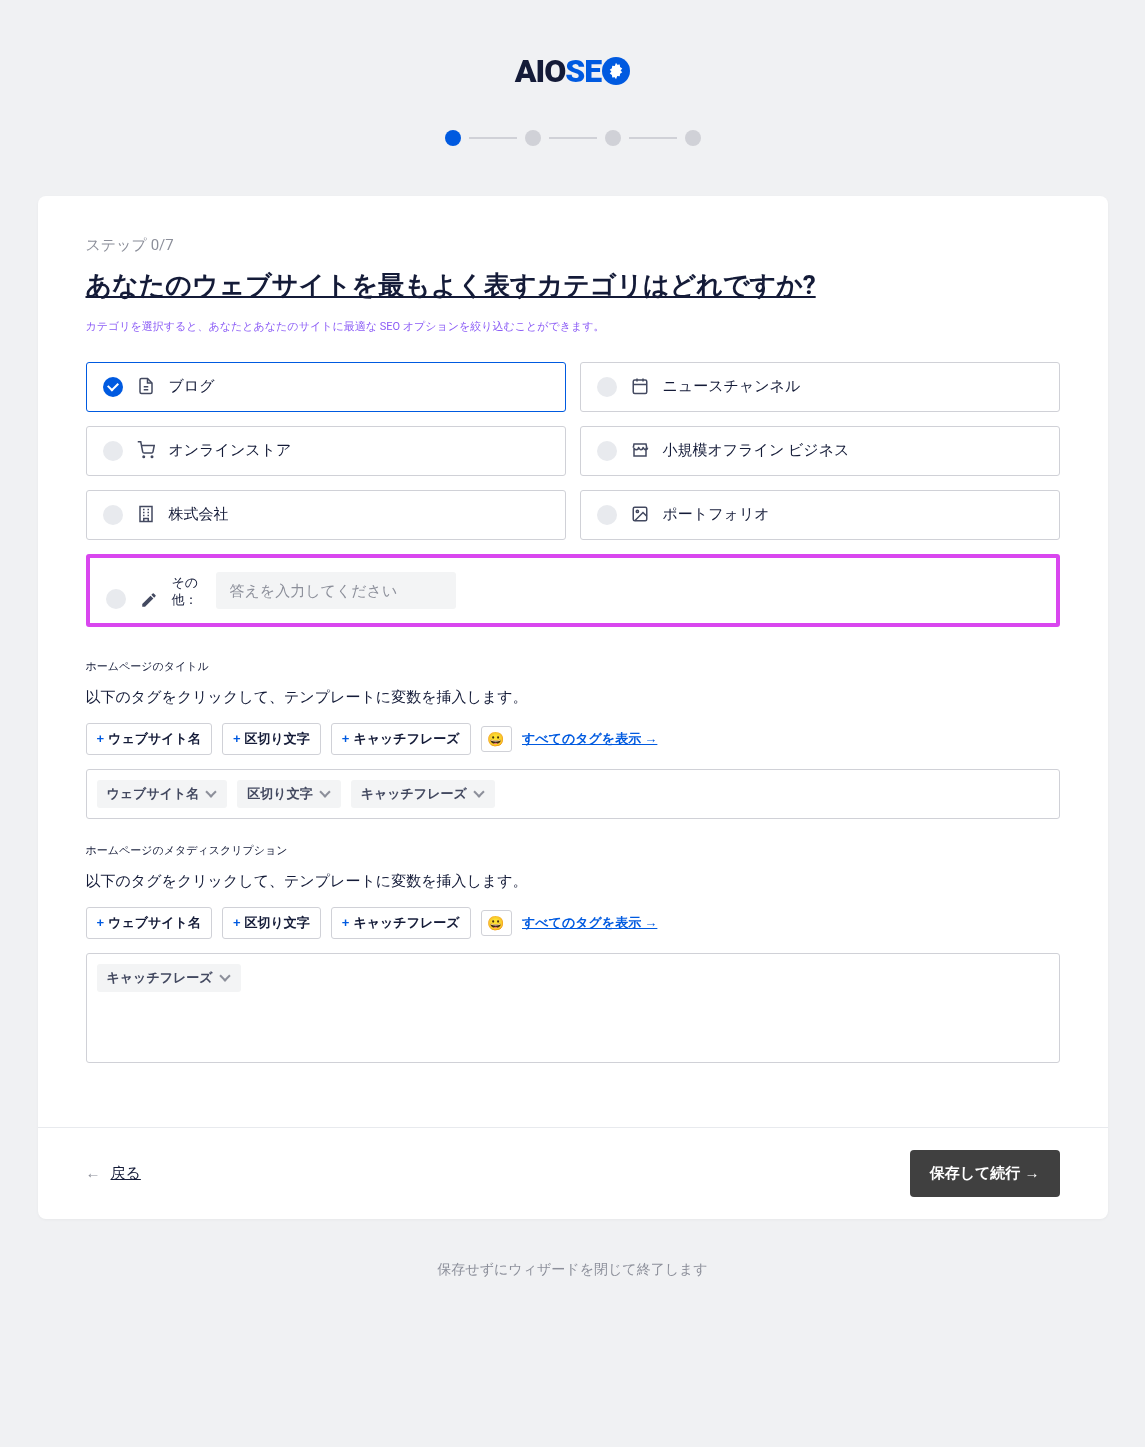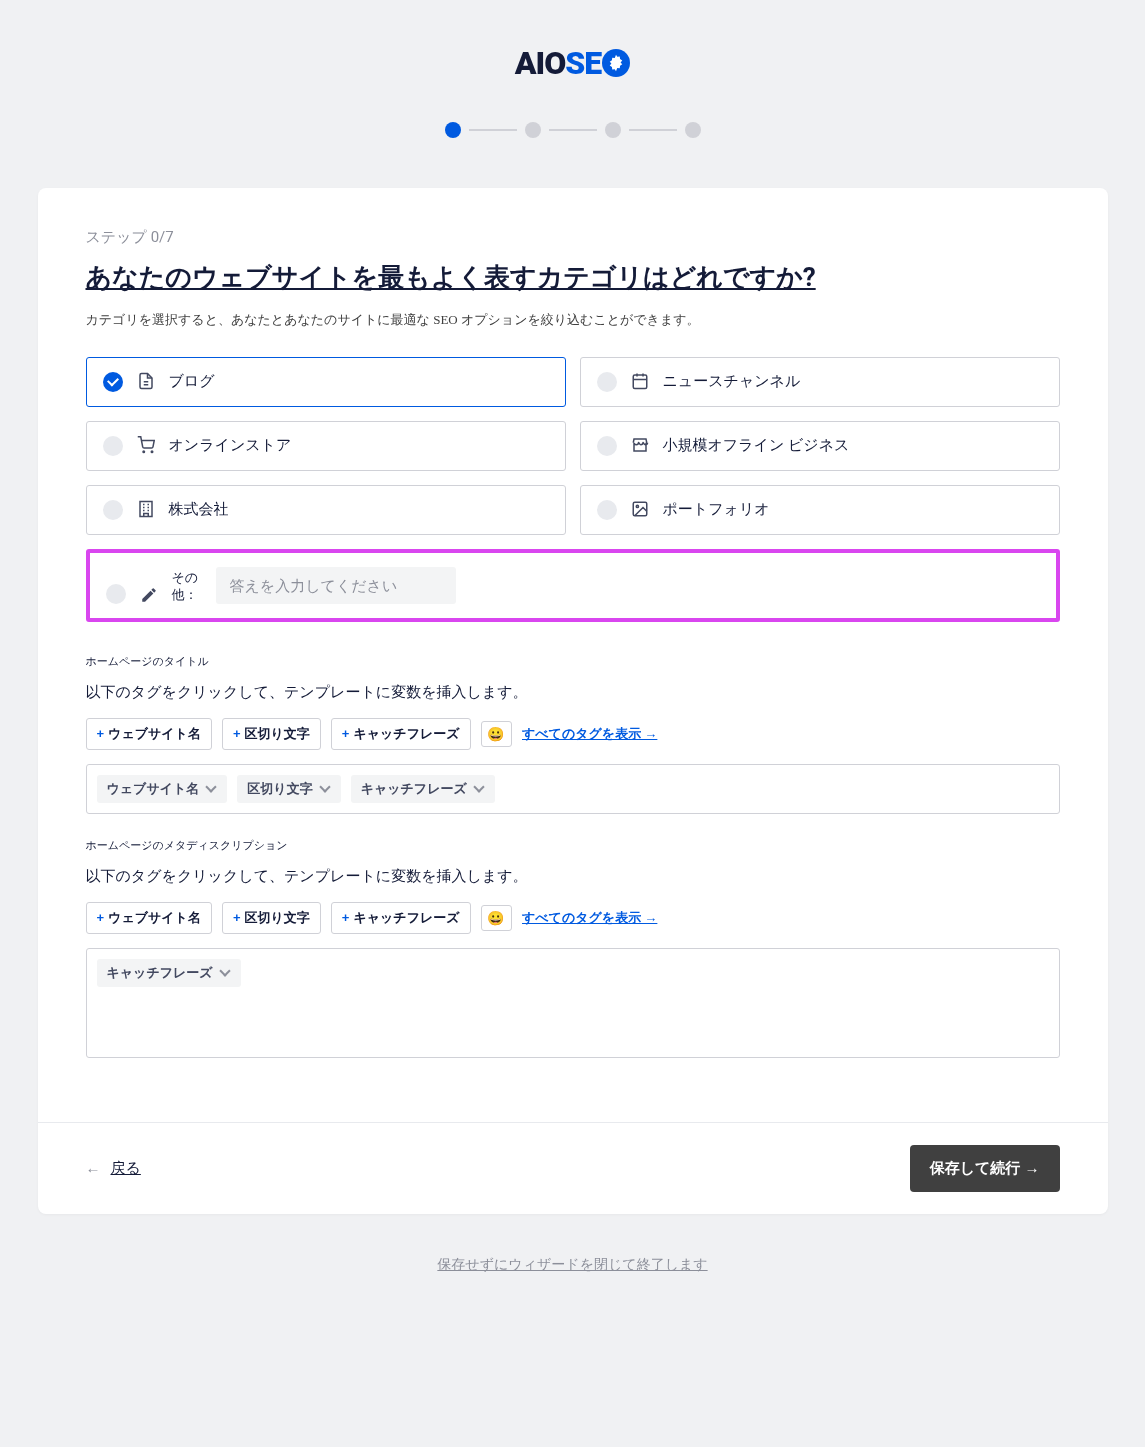--- a/index.html
+++ b/index.html
@@ -8,21 +8,21 @@
       padding: 0;
     }
     body {
       font-family: -apple-system, BlinkMacSystemFont, "Segoe UI", Roboto, "Helvetica Neue", Arial, sans-serif;
       background: #f0f1f3;
       color: #141b38;
       min-height: 100vh;
     }
     .container {
       max-width: 1145px;
-      margin: 4px auto;
+      margin: 12px auto;
       padding: 40px 8px;
     }
     .logo {
       text-align: center;
       margin-bottom: 40px;
     }
     .logo-text {
       font-size: 32px;
       font-weight: 900;
       letter-spacing: -1px;
@@ -89,24 +89,23 @@
     }
     .page-title {
       font-size: 26px;
       font-weight: 700;
       line-height: 1.3;
       margin-bottom: 16px;
       color: #141b38;
       text-decoration: underline;
     }
     .page-subtitle {
-      color: #404040;
-      font-size: 13px;
+      color: #8b5cf6;
+      font-size: 11px;
       margin-bottom: 28px;
-      font-family: Liberation Serif, serif;
     }
     .category-grid {
       display: grid;
       grid-template-columns: 1fr 1fr;
       gap: 14px;
       margin-bottom: 14px;
     }
     .category-card {
       display: flex;
       align-items: flex-start;
@@ -287,21 +286,20 @@
       padding: 14px 20px;
       font-size: 15px;
       font-weight: 600;
       cursor: pointer;
     }
     .exit-link {
       display: block;
       text-align: center;
       color: #8c8f9a;
       font-size: 14px;
-      text-decoration: underline;
       margin-top: 42px;
       cursor: pointer;
     }
   </style>
 </head>
 <body>
 
 <div class="container">
 
   <div class="logo">

